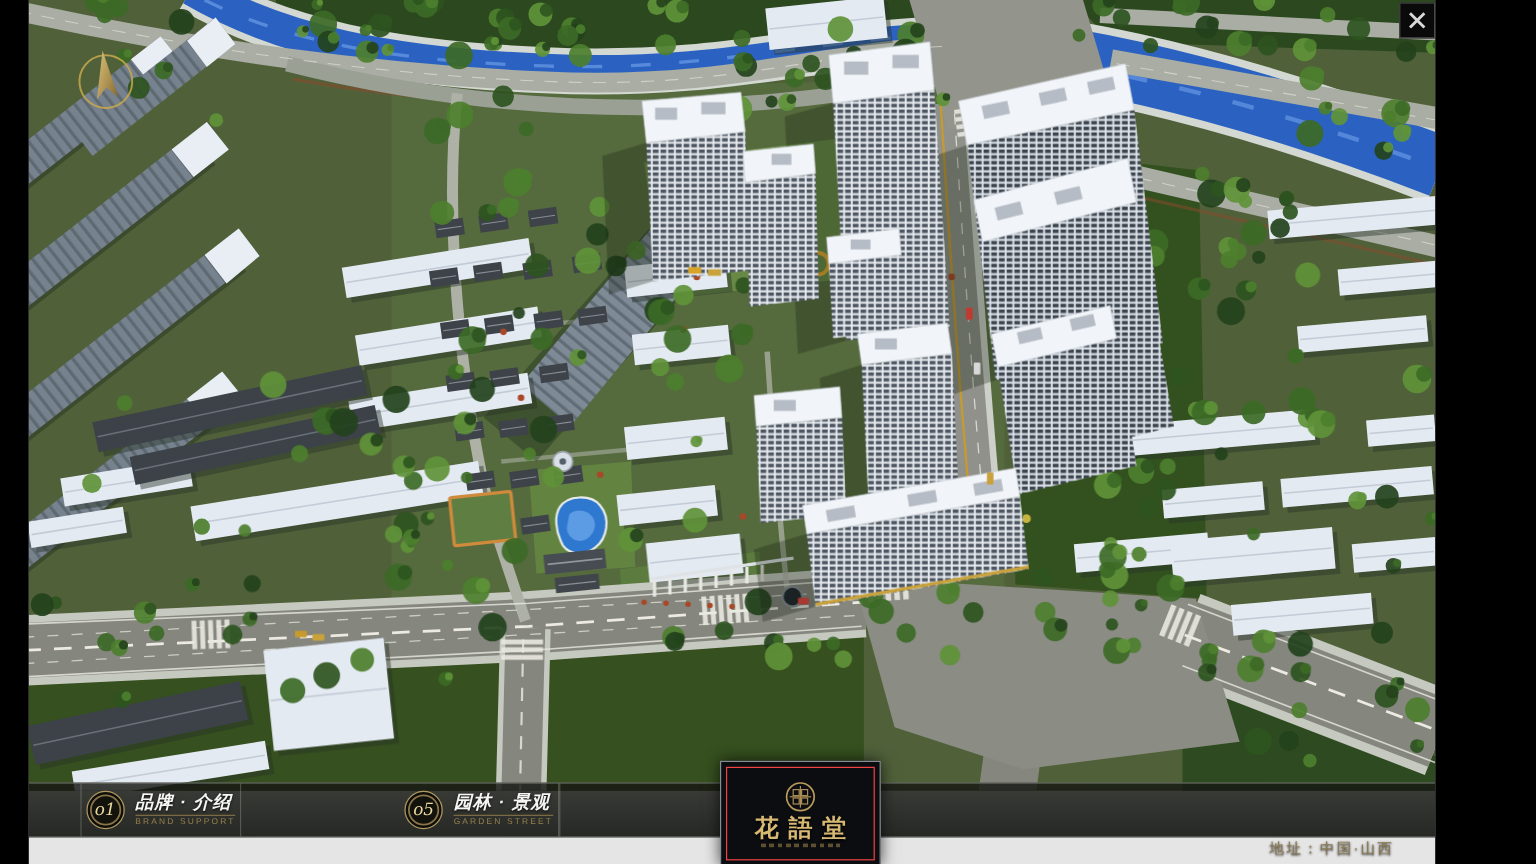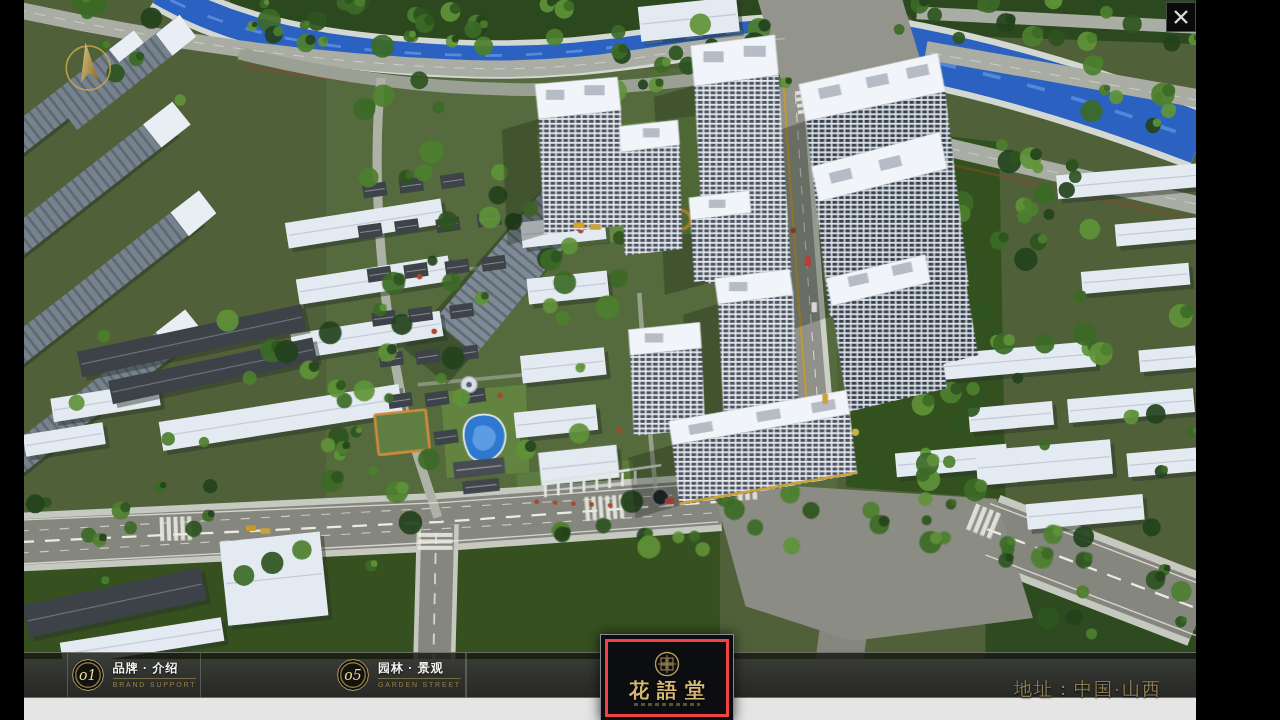--- a/index.html
+++ b/index.html
@@ -21,36 +21,36 @@
   .nav-spacer-r{flex:1;border-left:1px solid rgba(165,170,158,.35);}
   .nav-item{width:133px;display:flex;align-items:center;justify-content:center;gap:9px;
     border-right:1px solid rgba(165,170,158,.35);cursor:pointer;box-sizing:border-box;}
   .logo-gap{width:132px;}
   .badge{width:30px;height:30px;border-radius:50%;flex:none;
     border:1px solid #b09a62;background:#12130c;
     box-shadow:inset 0 0 0 2px #0d0e08, inset 0 0 0 3.5px #8a744a;
     display:flex;align-items:center;justify-content:center;
     font-family:"DejaVu Serif",serif;font-style:italic;font-size:14px;color:#ecd9a0;}
   .nav-text{display:flex;flex-direction:column;align-items:flex-start;}
-  .nav-cn{font-size:12px;font-weight:700;color:#f5f5f3;letter-spacing:1px;line-height:1.05;
-    white-space:nowrap;text-shadow:0 1px 2px rgba(0,0,0,.85);}
+  .nav-cn{font-size:15px;font-weight:700;color:#f5f5f3;letter-spacing:1px;line-height:1.05;
+    white-space:nowrap;text-shadow:0 1px 2px rgba(0,0,0,.85);font-style:italic;}
   .nav-en{font-size:7px;color:#97824d;letter-spacing:1.8px;margin-top:3px;padding-top:2px;
     border-top:1px solid rgba(148,126,72,.75);white-space:nowrap;}
 
   
   .logo-panel{position:absolute;left:576px;top:634px;width:132px;height:86px;z-index:6;
     background:#0b0d11;border:1px solid #878c93;box-shadow:0 0 12px rgba(0,0,0,.7);cursor:pointer;}
-  .logo-inner{position:absolute;inset:4px;border:3px solid #ef4444;
+  .logo-inner{position:absolute;inset:4px;border:1px solid #ef4444;
     display:flex;flex-direction:column;align-items:center;justify-content:center;gap:3px;}
   .logo-title{font-family:"DejaVu Serif",serif;font-weight:700;font-size:20px;color:#d8b972;
     letter-spacing:8px;text-indent:8px;line-height:1;white-space:nowrap;text-shadow:0 1px 2px #000;}
   .logo-sub{width:66px;height:3px;opacity:.75;
     background:repeating-linear-gradient(90deg,#7a6638 0 4px,transparent 4px 7px);}
 
-  .address{position:absolute;right:34px;bottom:19px;z-index:7;font-size:18px;color:#8d7c52;
+  .address{position:absolute;right:34px;bottom:4px;z-index:7;font-size:12px;color:#8d7c52;
     letter-spacing:2px;text-shadow:0 1px 2px #000;white-space:nowrap;}
 </style>
 </head>
 <body>
 
 <div class="viewport">
 
   <svg class="scene" viewBox="0 0 1280 720">
     <defs>
       <pattern id="win" patternUnits="userSpaceOnUse" width="7" height="5.2">

